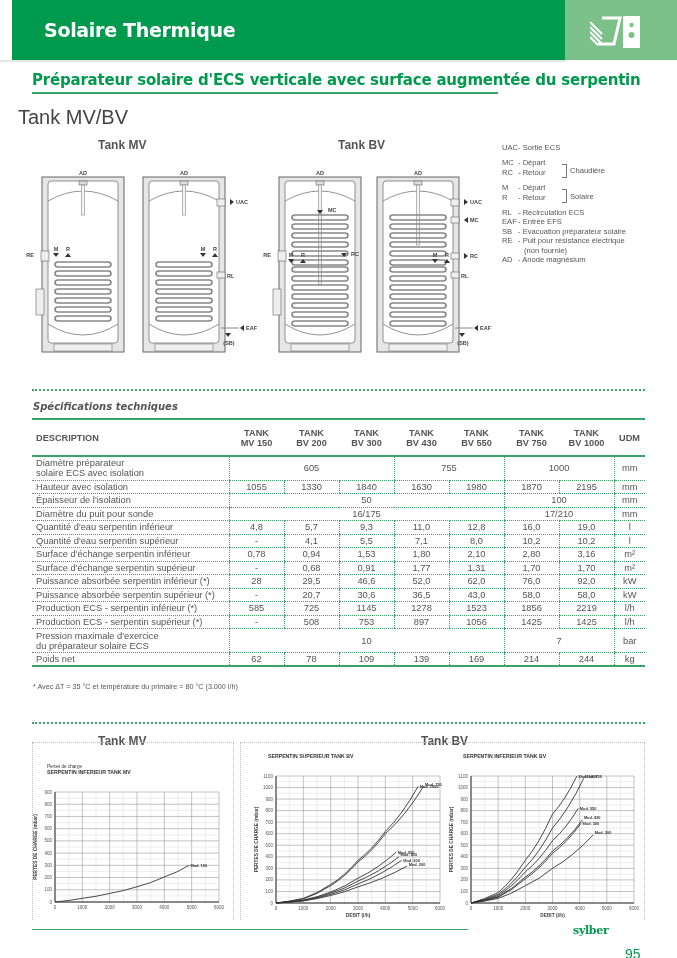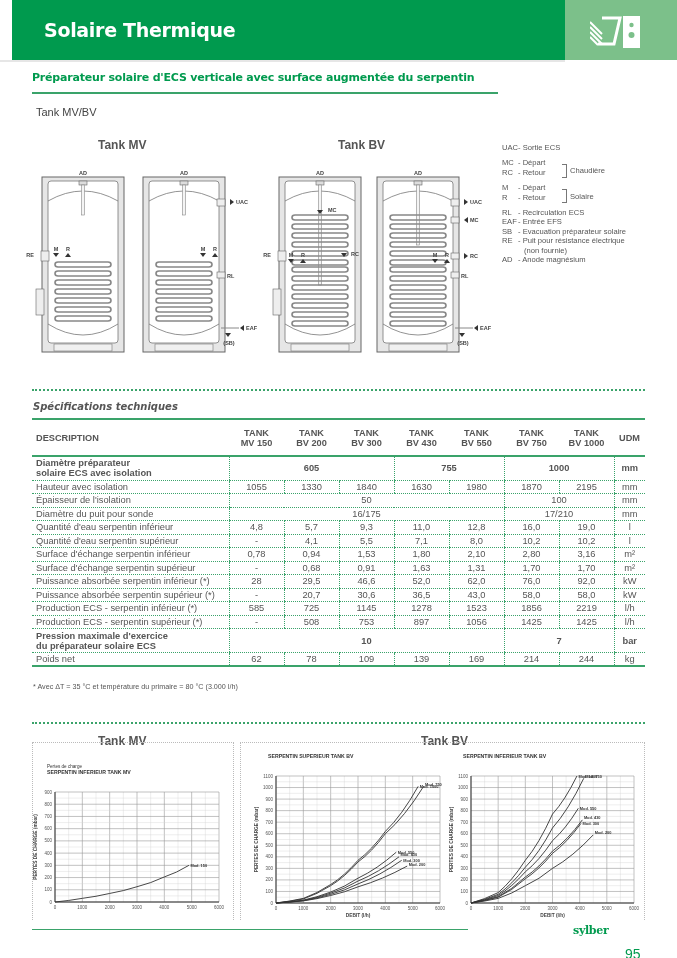--- a/index.html
+++ b/index.html
@@ -5,43 +5,43 @@
   * { box-sizing: border-box; margin: 0; padding: 0; }
   html, body { width: 677px; height: 958px; background: #ffffff; overflow: hidden; }
   body { font-family: "Liberation Sans", sans-serif; color: #555; position: relative; }
 
   .header { position: absolute; left: 0; top: 0; width: 565px; height: 60px; background: #009a4e; margin-left: 12px; }
   .header-title { position: absolute; left: 32px; top: 19px; font-family: "DejaVu Sans", sans-serif; font-weight: bold; font-size: 19px; color: #fff; letter-spacing: -0.3px; }
   .header-logo-box { position: absolute; left: 565px; top: 0; width: 112px; height: 60px; background: #7cc08a; }
   .header-logo-box svg { position: absolute; left: 25px; top: 12px; }
   .header-under { position: absolute; left: 0; top: 60px; width: 565px; height: 2px; background: #e6e6e6; }
 
-  .subtitle { position: absolute; left: 32px; top: 71px; font-family: "DejaVu Sans", sans-serif; font-weight: bold; font-size: 11px; color: #009a4e; letter-spacing: -0.2px; }
+  .subtitle { position: absolute; left: 32px; top: 71px; font-family: "DejaVu Sans", sans-serif; font-weight: bold; font-size: 15px; color: #009a4e; letter-spacing: -0.2px; }
   .green-rule { position: absolute; left: 32px; height: 2px; background: #3aa36a; }
-  .product-title { position: absolute; left: 36px; top: 106px; font-size: 11px; color: #444; }
+  .product-title { position: absolute; left: 18px; top: 106px; font-size: 20px; color: #444; }
 
   .dotted-rule { position: absolute; left: 32px; width: 613px; border-top: 2px dotted #3aa36a; }
 
   .tank-heading { position: absolute; font-weight: bold; font-size: 12px; color: #555; }
 
   .legend { position: absolute; left: 502px; top: 143px; font-size: 7.6px; color: #555; line-height: 9.4px; }
   .legend .row { display: flex; }
   .legend .code { width: 16px; }
   .legend .gap { height: 6px; }
   .legend .bracket { position: absolute; border: 1px solid #777; border-left: none; width: 5px; }
   .legend .bracket-label { position: absolute; }
 
   .spec-title { position: absolute; left: 33px; top: 401px; font-family: "DejaVu Sans", sans-serif; font-weight: bold; font-size: 10px; color: #555; font-style: italic; }
 
   table.spec { position: absolute; left: 32px; top: 418px; width: 613px; border-collapse: collapse; font-size: 9.3px; color: #555; }
   table.spec thead th { font-weight: bold; font-size: 9.2px; color: #555; text-align: center; line-height: 10px; height: 37px; border-top: 2px solid #3aa36a; border-bottom: 2px solid #3aa36a; }
   table.spec thead th.desc { text-align: left; padding-left: 4px; }
   table.spec tbody td { text-align: center; border-bottom: 1px dotted #3aa36a; border-left: 1px dotted #3aa36a; height: 13.5px; line-height: 10px; padding: 1px 0; }
   table.spec tbody td.desc { text-align: left; padding-left: 4px; border-left: none; }
-  table.spec tbody tr.tall td { height: 24px; font-weight: bold; }
+  table.spec tbody tr.tall td { height: 24px; }
   table.spec tbody tr:last-child td { border-bottom: 2px solid #3aa36a; }
 
   .footnote { position: absolute; left: 33px; top: 682px; font-size: 7.2px; color: #555; }
 
   .chart-heading { position: absolute; font-weight: bold; font-size: 12px; color: #555; }
   .chart-frame { position: absolute; border-top: 1px dotted #bbb; border-left: 1px dotted #bbb; border-right: 1px dotted #bbb; }
   svg.chart text { font-family: "Liberation Sans", sans-serif; }
 
   .footer-rule { position: absolute; left: 32px; top: 929px; width: 613px; height: 1px; background: #3aa36a; }
   .brand { position: absolute; left: 573px; top: 924px; font-family: "DejaVu Serif", serif; font-weight: bold; font-size: 11px; color: #009a4e; letter-spacing: -0.3px; }
@@ -385,21 +385,21 @@
         <td colspan="1">3,16</td>
         <td>m²</td>
       </tr>
       <tr>
         <td class="desc">
           <div>Surface d'échange serpentin supérieur</div>
         </td>
         <td colspan="1">-</td>
         <td colspan="1">0,68</td>
         <td colspan="1">0,91</td>
-        <td colspan="1">1,63</td>
+        <td colspan="1">1,77</td>
         <td colspan="1">1,31</td>
         <td colspan="1">1,70</td>
         <td colspan="1">1,70</td>
         <td>m²</td>
       </tr>
       <tr>
         <td class="desc">
           <div>Puissance absorbée serpentin inférieur (*)</div>
         </td>
         <td colspan="1">28</td>

